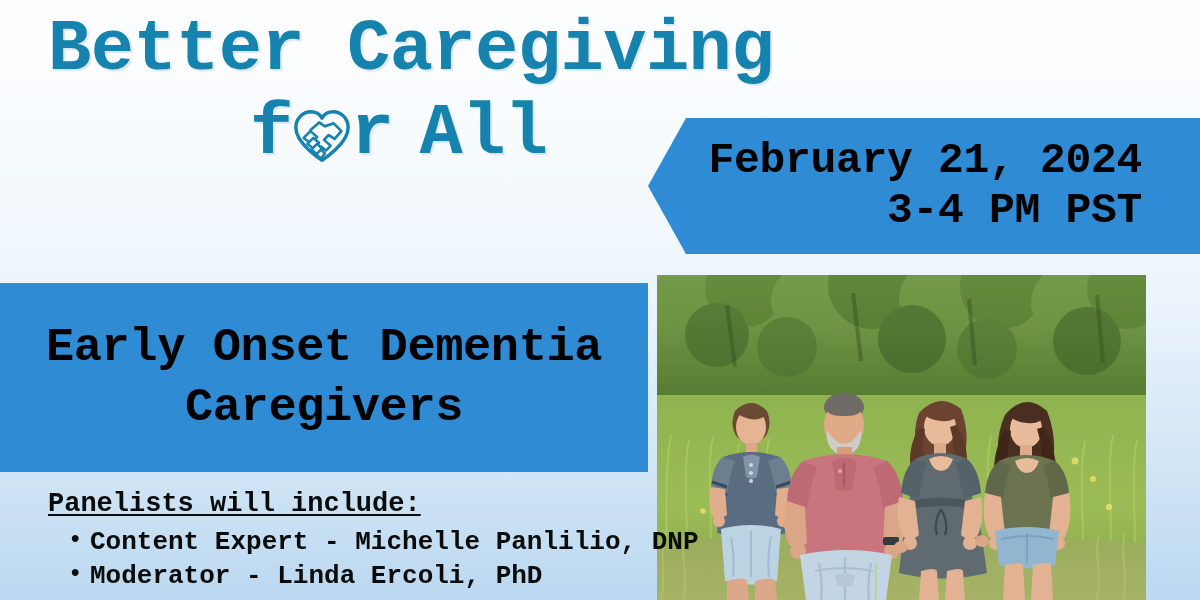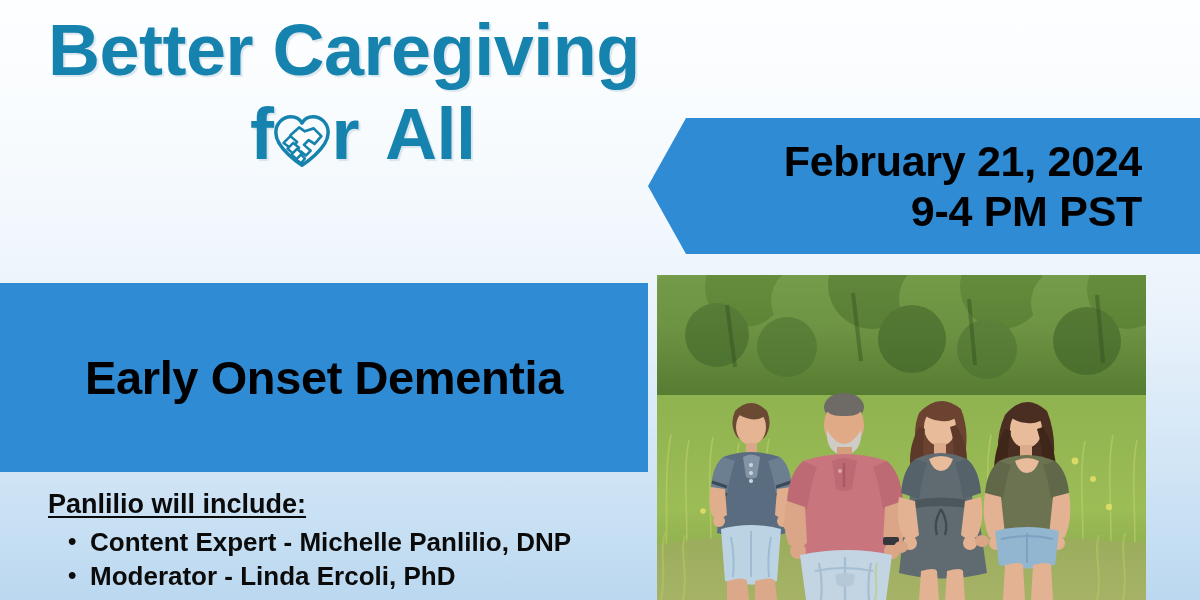--- a/index.html
+++ b/index.html
@@ -5,21 +5,21 @@
   html, body {
     margin: 0;
     padding: 0;
     background: #ffffff;
   }
   #poster {
     position: relative;
     width: 1200px;
     height: 600px;
     overflow: hidden;
-    font-family: Liberation Sans, sans-serif;
+    font-family: Liberation Mono, monospace;
     background: linear-gradient(to bottom,
         #fdfeff 0%,
         #f9fcfe 18%,
         #f2f8fd 36%,
         #eaf3fb 52%,
         #dcebf8 66%,
         #cfe4f5 80%,
         #c3ddf2 92%,
         #bbd8f0 100%);
   }
@@ -189,29 +189,30 @@
           <path d="M34 36 L41 42 L36 47 L30 42" fill="#ffffff" stroke="#1682AE" stroke-width="2.6" stroke-linejoin="round"></path>
         </svg>
       </span>
       <span class="for-r">r</span>
       <span class="for-all">All</span>
     </div>
   </div>
 
   <div class="date-banner">
     <div class="date-line">February 21, 2024</div>
-    <div class="date-line">9-4 PM PST</div>
+    <div class="date-line">3-4 PM PST</div>
   </div>
 
   <div class="topic-block">
     <div class="topic-line">Early Onset Dementia</div>
+    <div class="topic-line">Caregivers</div>
   </div>
 
   <div class="panelists">
-    <div class="panelists-title">Panlilio will include:</div>
+    <div class="panelists-title">Panelists will include:</div>
     <ul class="panelist-list">
       <li class="panelist-item">Content Expert - Michelle Panlilio, DNP</li>
       <li class="panelist-item">Moderator - Linda Ercoli, PhD</li>
     </ul>
   </div>
 
   <div class="photo">
     <svg viewBox="0 0 489 325" xmlns="http://www.w3.org/2000/svg" preserveAspectRatio="xMidYMid slice">
       <defs>
         <linearGradient id="skyTree" x1="0" y1="0" x2="0" y2="1">

